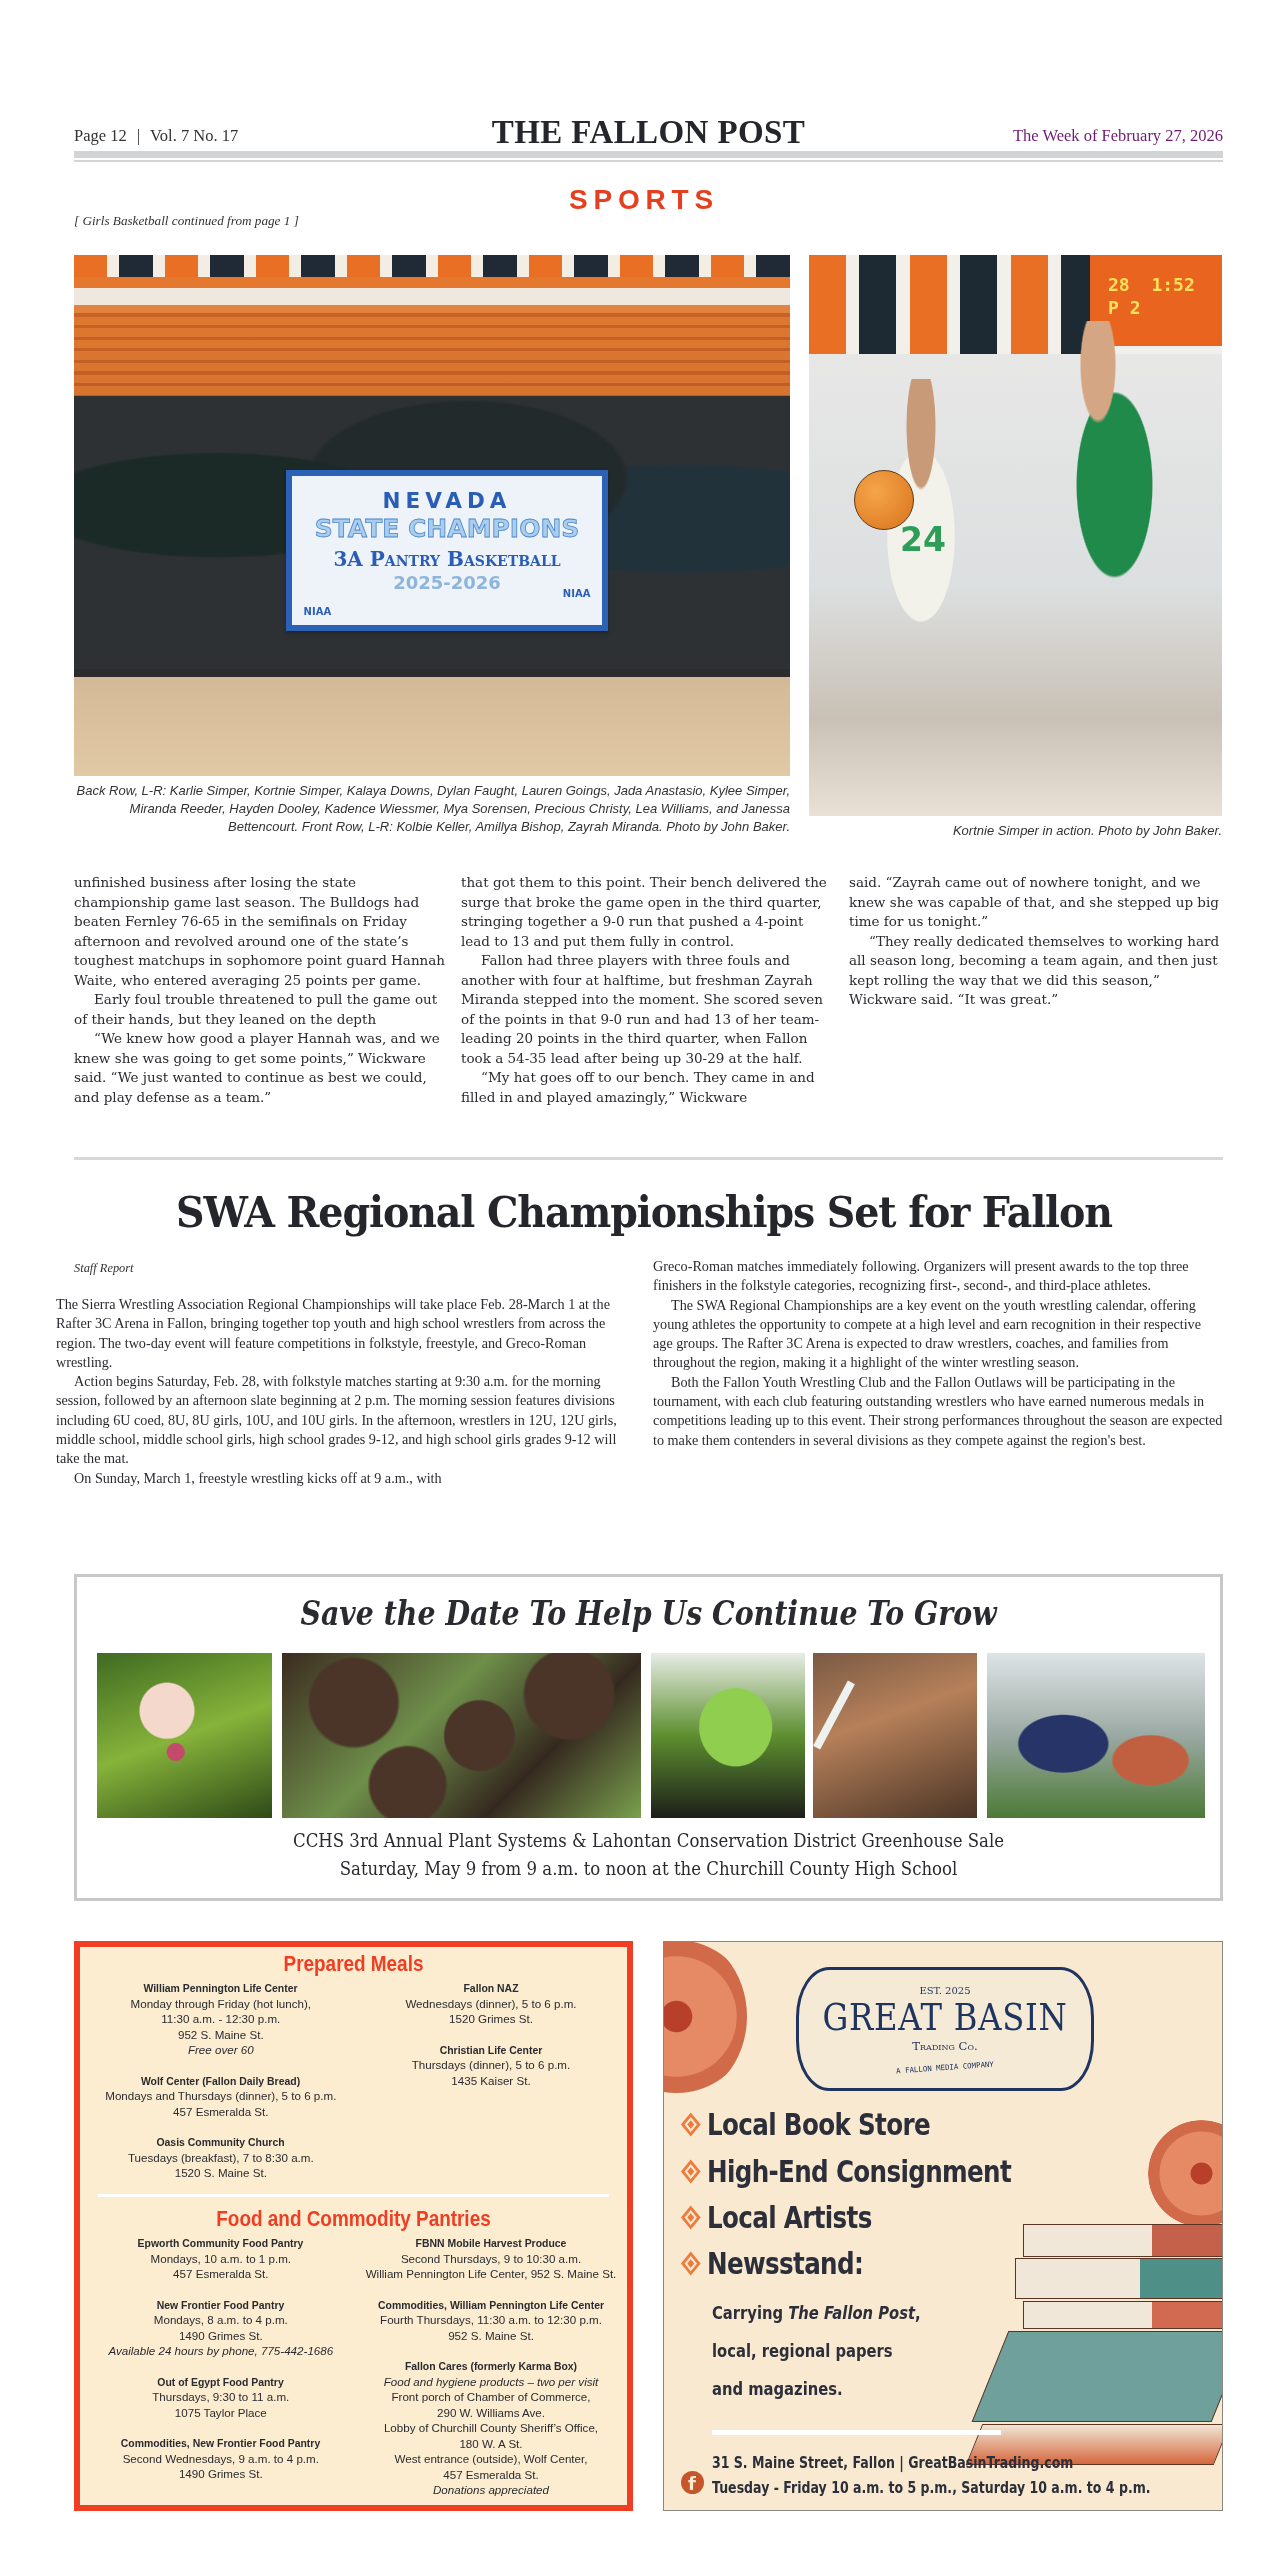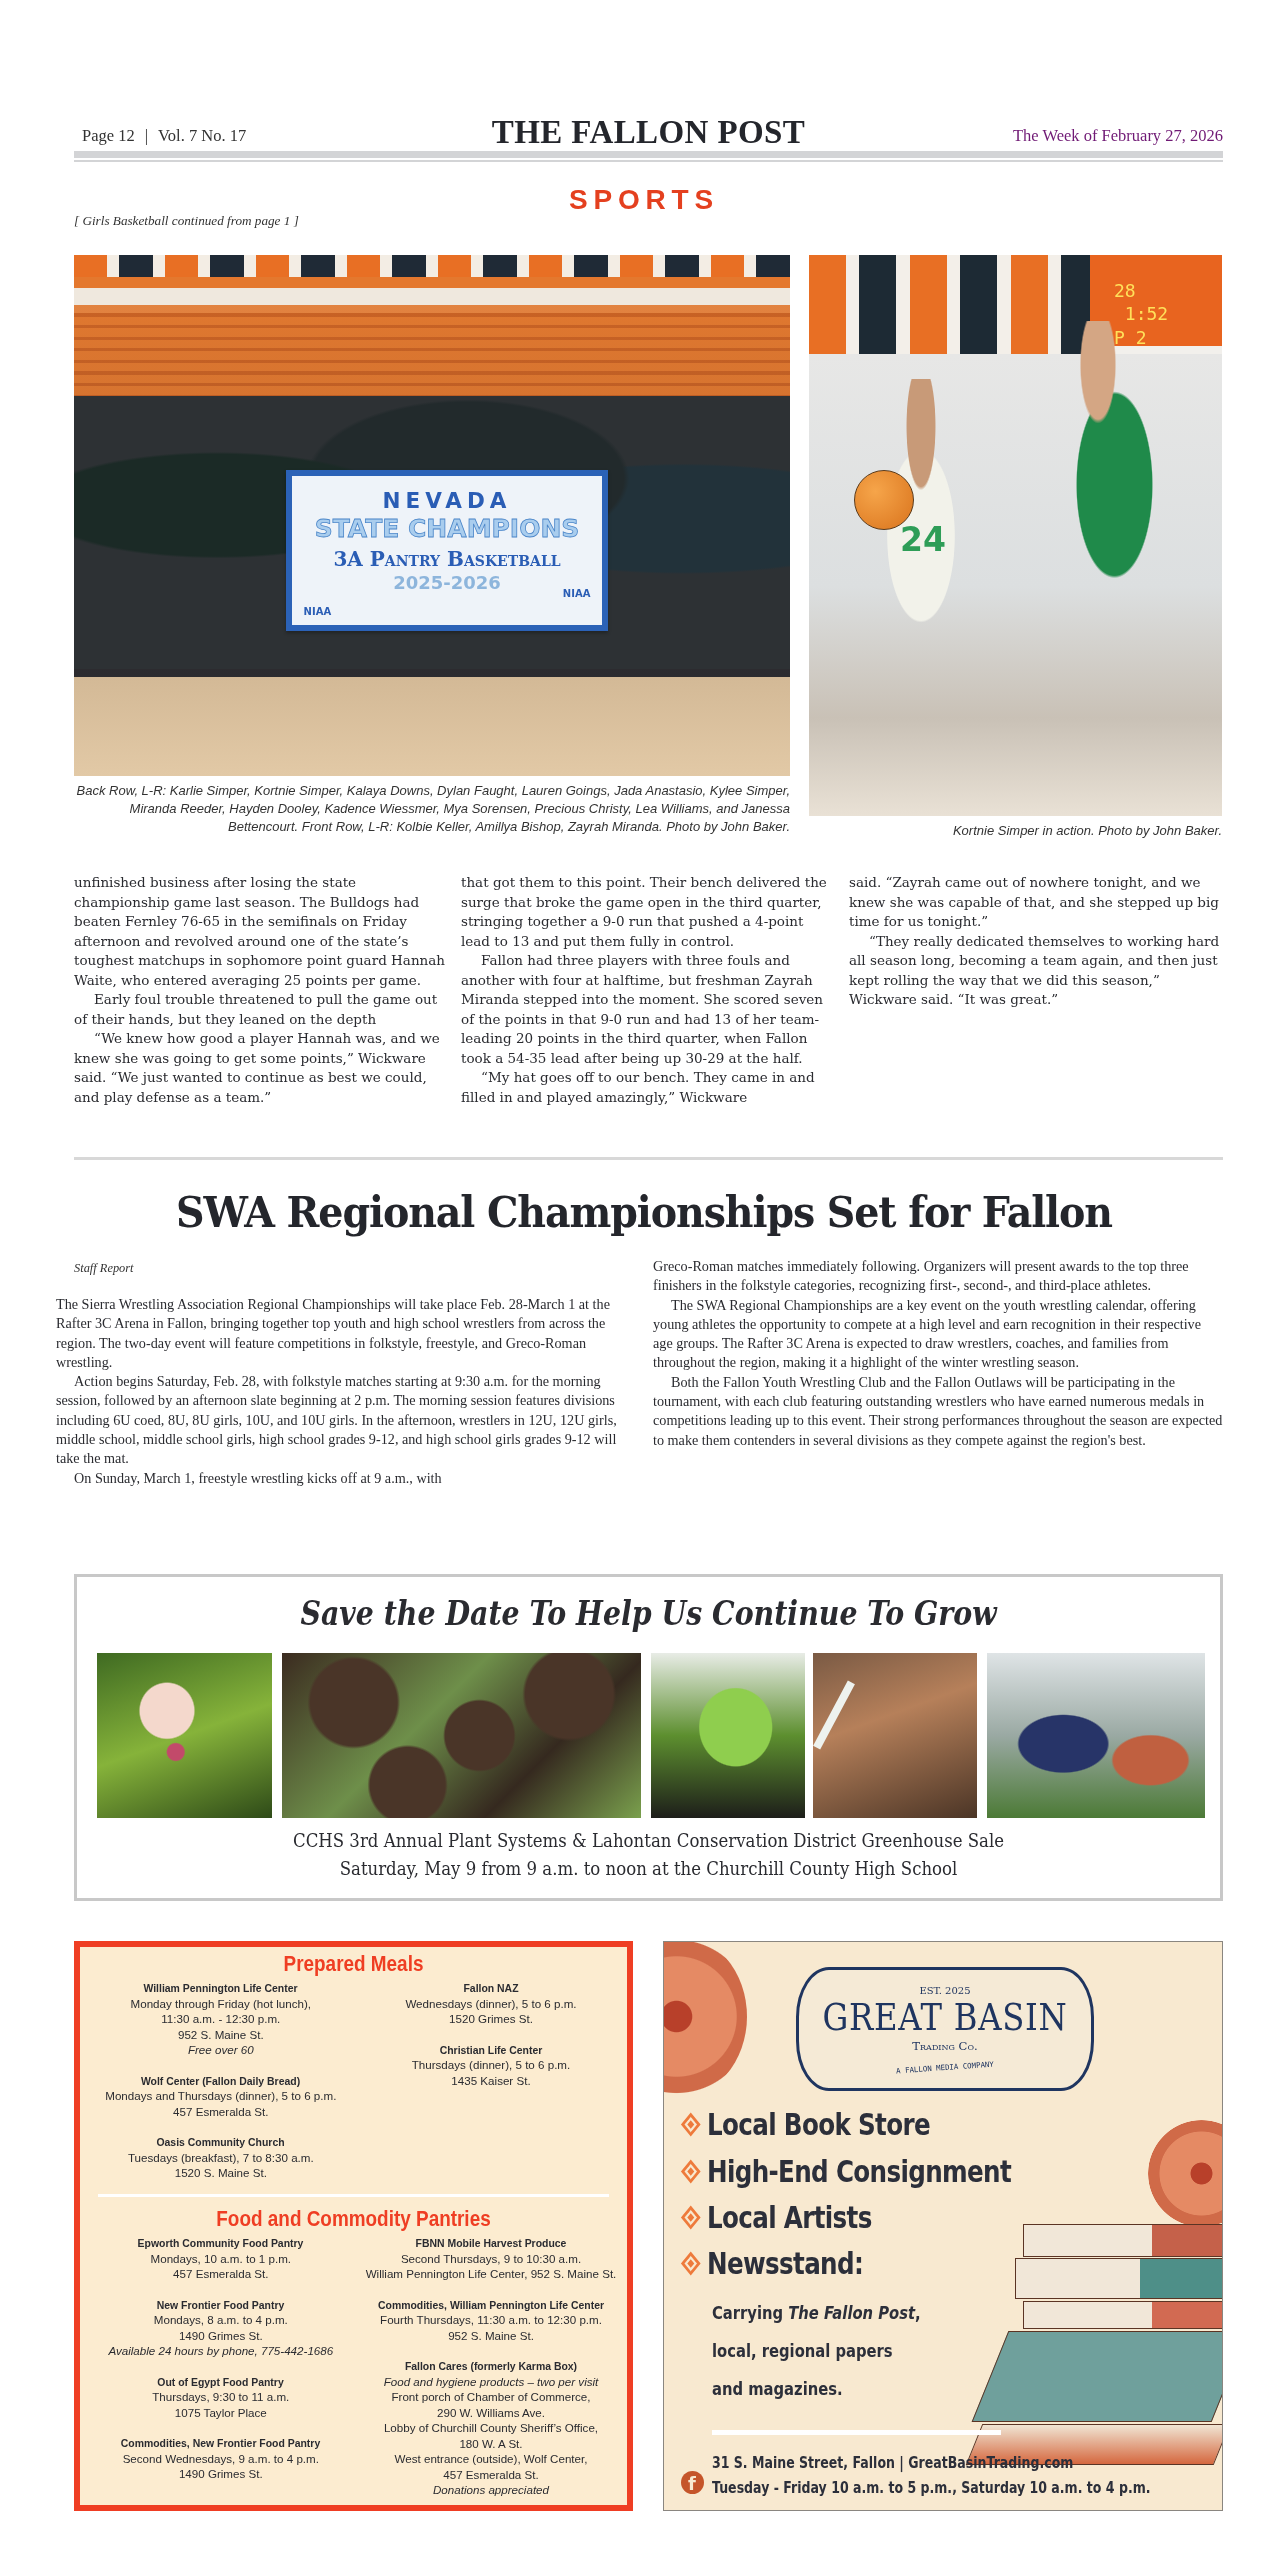--- a/index.html
+++ b/index.html
@@ -1,21 +1,21 @@
 <!DOCTYPE html>
 <html style="font-size:13.2px"><head>
 <meta charset="utf-8">
 <style>
   * { box-sizing: border-box; margin: 0; padding: 0; }
   html, body { width: 1288px; height: 2576px; background: #ffffff; }
   body { position: relative; font-family: "DejaVu Serif", serif; color: #2a2b30; overflow: hidden; }
 
   
   .masthead { position: absolute; left: 74px; top: 114px; width: 1149px; height: 41px; }
-  .mh-left { position: absolute; left: 8px; top: 11.6px; font-family: "Liberation Serif", serif; font-size: 16.5px; color: #333; }
+  .mh-left { position: absolute; left: 0; top: 11.6px; font-family: "Liberation Serif", serif; font-size: 16.5px; color: #333; }
   .mh-left .sep { margin: 0 10px; }
   .mh-title { position: absolute; left: 0; right: 0; top: 0; text-align: center; font-family: "Liberation Serif", serif; font-weight: bold; font-size: 33px; letter-spacing: 0.4px; color: #24262c; }
   .mh-right { position: absolute; right: 0; top: 11.6px; font-family: "Liberation Serif", serif; font-size: 16.5px; color: #701a75; }
   .rule-thick { position: absolute; left: 74px; top: 151px; width: 1149px; height: 6.6px; background: #d3d4d6; }
   .rule-thin { position: absolute; left: 74px; top: 160px; width: 1149px; height: 1.7px; background: #d3d4d6; }
 
   .section-label { position: absolute; left: 0; width: 1288px; top: 184px; text-align: center; font-family: "Liberation Sans", sans-serif; font-weight: bold; font-size: 28px; letter-spacing: 5.8px; color: #e4401f; }
   .cont-note { position: absolute; left: 74px; top: 213px; font-family: "Liberation Serif", serif; font-style: italic; font-size: 13.2px; color: #333; }
 
   
@@ -40,21 +40,21 @@
   .banner .b2 { font-family: "DejaVu Sans", sans-serif; font-weight: bold; font-size: 25px; color: #a9cdee; -webkit-text-stroke: 0.8px #4b86c9; margin-top: 1.7px; }
   .banner .b3 { font-family: "DejaVu Serif", serif; font-weight: bold; font-size: 20px; color: #2a5db5; margin-top: 3.3px; font-variant: small-caps; }
   .banner .b4 { font-family: "DejaVu Sans", sans-serif; font-weight: bold; font-size: 18px; color: #8db5dc; margin-top: 1.7px; }
   .banner .niaa { position: absolute; bottom: 8.3px; font-family: "DejaVu Sans", sans-serif; font-size: 10px; font-weight: bold; color: #2a5db5; }
   .banner .niaa.l { left: 11.6px; } .banner .niaa.r { right: 11.6px; bottom: 26.5px; }
 
   .photo-action { left: 809px; top: 255px; width: 413px; height: 561px;
     background: linear-gradient(180deg, #f2f0ec 0, #f2f0ec 99px, #e7e7e6 99px, #dcdfe0 331px, #c9c1b6 463px, #e9e1d5 561px); }
   .action-stripes { position: absolute; left: 0; top: 0; width: 281px; height: 99px;
     background: repeating-linear-gradient(90deg, #e86f24 0 37px, #f3efe9 37px 50px, #1d2a34 50px 87px, #f3efe9 87px 101px); }
-  .scoreboard { position: absolute; right: 0; top: 0; width: 132px; height: 91px; background: #e8641f; color: #ffe05a; font-family: "DejaVu Sans Mono", monospace; font-weight: normal; font-size: 18px; padding: 24px; line-height: 1.3; }
+  .scoreboard { position: absolute; right: 0; top: 0; width: 132px; height: 91px; background: #e8641f; color: #ffe05a; font-family: "DejaVu Sans Mono", monospace; font-weight: bold; font-size: 18px; padding: 18px; line-height: 1.3; }
   .player-white { position: absolute; left: 50px; top: 124px; width: 124px; height: 314px; background: radial-gradient(ellipse at 50% 15%, #c89a78 0 16%, transparent 17%), radial-gradient(ellipse at 50% 50%, #f2f2ea 0 38%, transparent 39%); }
   .jersey-num { position: absolute; left: 91px; top: 265px; font-family: "DejaVu Sans", sans-serif; font-weight: bold; font-size: 33px; color: #2e9d57; }
   .player-green { position: absolute; left: 223px; top: 66px; width: 165px; height: 364px; background: radial-gradient(ellipse at 40% 12%, #d4a684 0 12%, transparent 13%), radial-gradient(ellipse at 50% 45%, #1f8a4a 0 32%, transparent 33%); }
   .ball { position: absolute; left: 45px; top: 215px; width: 60px; height: 60px; border-radius: 50%; background: radial-gradient(circle at 35% 35%, #f6a54a, #d9731c); border: 1.7px solid #5a3a1a; }
 
   .caption { position: absolute; font-family: Liberation Sans, sans-serif; font-style: italic; font-size: 13px; line-height: 18px; color: #333; text-align: right; }
   .caption-team { left: 74px; top: 782px; width: 716px; }
   .caption-action { left: 809px; top: 822px; width: 413px; }
 
   

